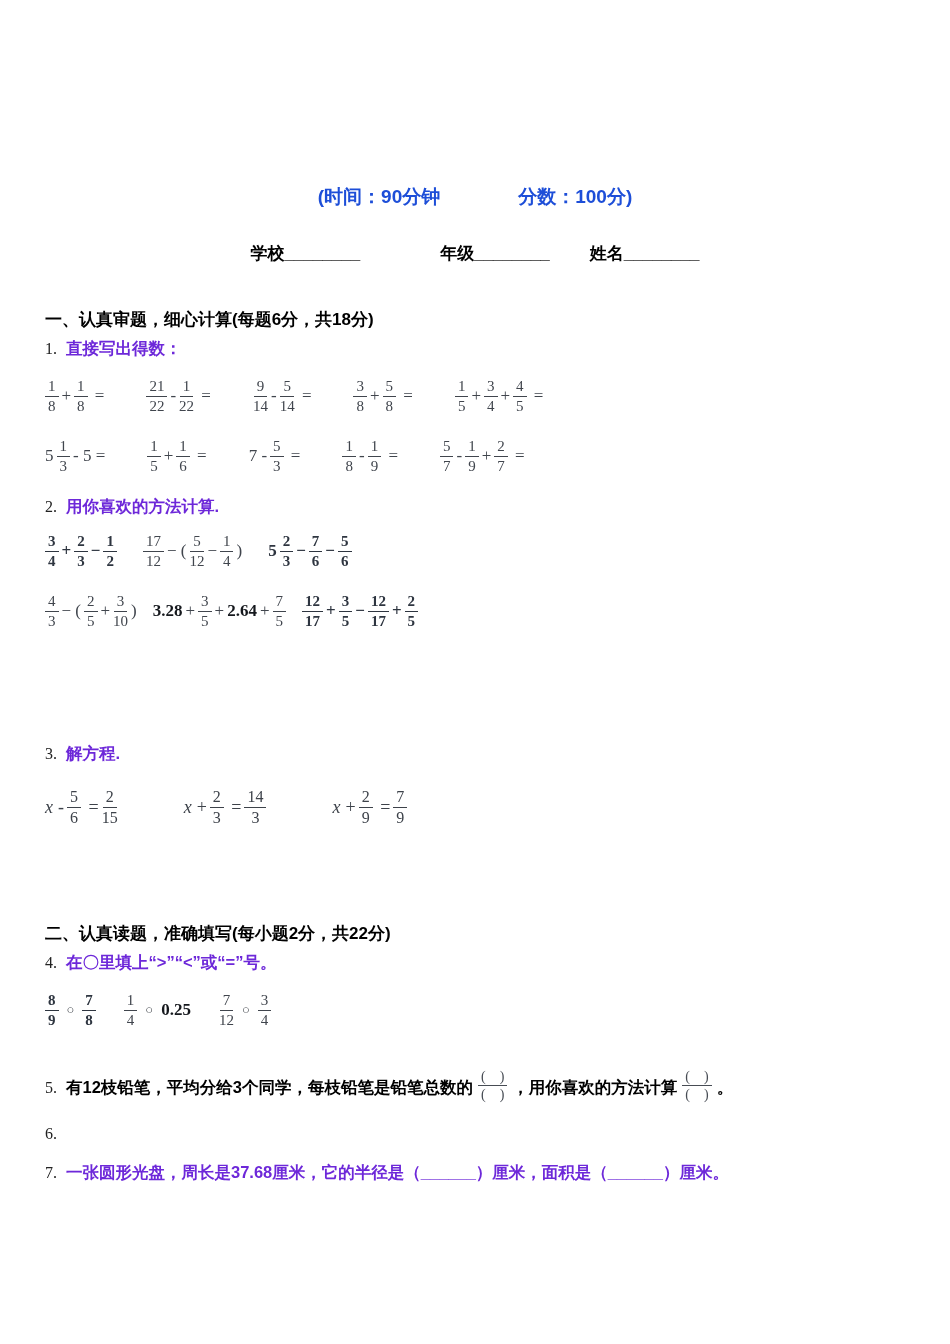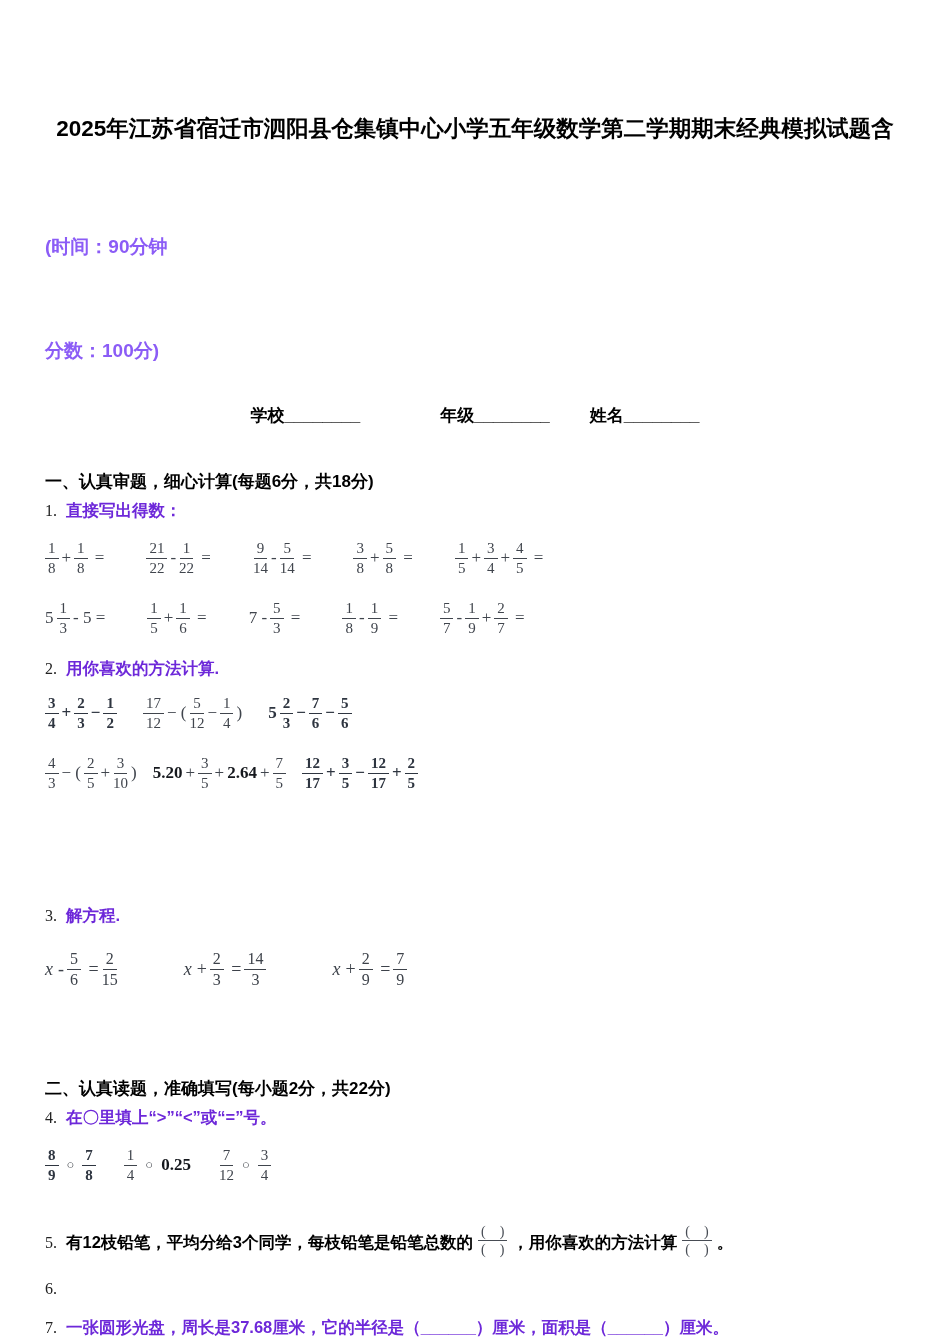--- a/index.html
+++ b/index.html
@@ -23,26 +23,25 @@
     line-height:50px;
   }
 
   .timescore {
     margin-top:80px;
     display:flex;
     justify-content:center;
     gap:78px;
     font-size:19px;
     font-weight:bold;
-    color:#8b5cf6;
-    flex-direction:column;
+    color:#1d4ed8;
   }
 
   .fields {
-    margin-top:40px;
+    margin-top:32px;
     display:flex;
     justify-content:center;
     font-size:17px;
     font-weight:bold;
     color:#000;
   }
   .fields .f1 { margin-right:80px; }
   .fields .f2 { margin-right:40px; }
 
   .sec-heading {
@@ -129,21 +128,20 @@
   .gap-before-q3 { height:102px; }
   .gap-before-sec2 { height:80px; }
 </style>
 </head>
 <body>
 
 <div class="page">
   <div class="content">
 
     <div class="title">
-      <div>2025年江苏省宿迁市泗阳县仓集镇中心小学五年级数学第二学期期末经典模拟试题含</div>
     </div>
 
     <div class="timescore">
       <span>(时间：90分钟</span>
       <span>分数：100分)</span>
     </div>
 
     <div class="fields">
       <span class="f1">学校________</span>
       <span class="f2">年级________</span>
@@ -351,21 +349,21 @@
             <span class="fd">5</span>
           </span>
           <span class="tk">+</span>
           <span class="frac">
             <span class="fn">3</span>
             <span class="fd">10</span>
           </span>
           <span class="tk">)</span>
         </span>
         <span class="expr">
-          <span class="bnum">5.20</span>
+          <span class="bnum">3.28</span>
           <span class="tk">+</span>
           <span class="frac">
             <span class="fn">3</span>
             <span class="fd">5</span>
           </span>
           <span class="tk">+</span>
           <span class="bnum">2.64</span>
           <span class="tk">+</span>
           <span class="frac">
             <span class="fn">7</span>
@@ -438,21 +436,21 @@
           <span class="tk"> =</span>
           <span class="frac">
             <span class="fn">7</span>
             <span class="fd">9</span>
           </span>
         </span>
       </div>
 
     <div class="gap-before-sec2"></div>
 
-    <div class="sec-heading" style="margin-top:0">二、认真读题，准确填写(每小题2分，共22分)</div>
+    <div class="sec-heading" style="margin-top:7px">二、认真读题，准确填写(每小题2分，共22分)</div>
 
     <div class="qhead">
       <span class="qnum">4.</span>
       <span class="qtext">在〇里填上“&gt;”“&lt;”或“=”号。</span>
     </div>
     <div class="exprrow row-cmp">
         <span class="expr bold">
           <span class="frac">
             <span class="fn">8</span>
             <span class="fd">9</span>

